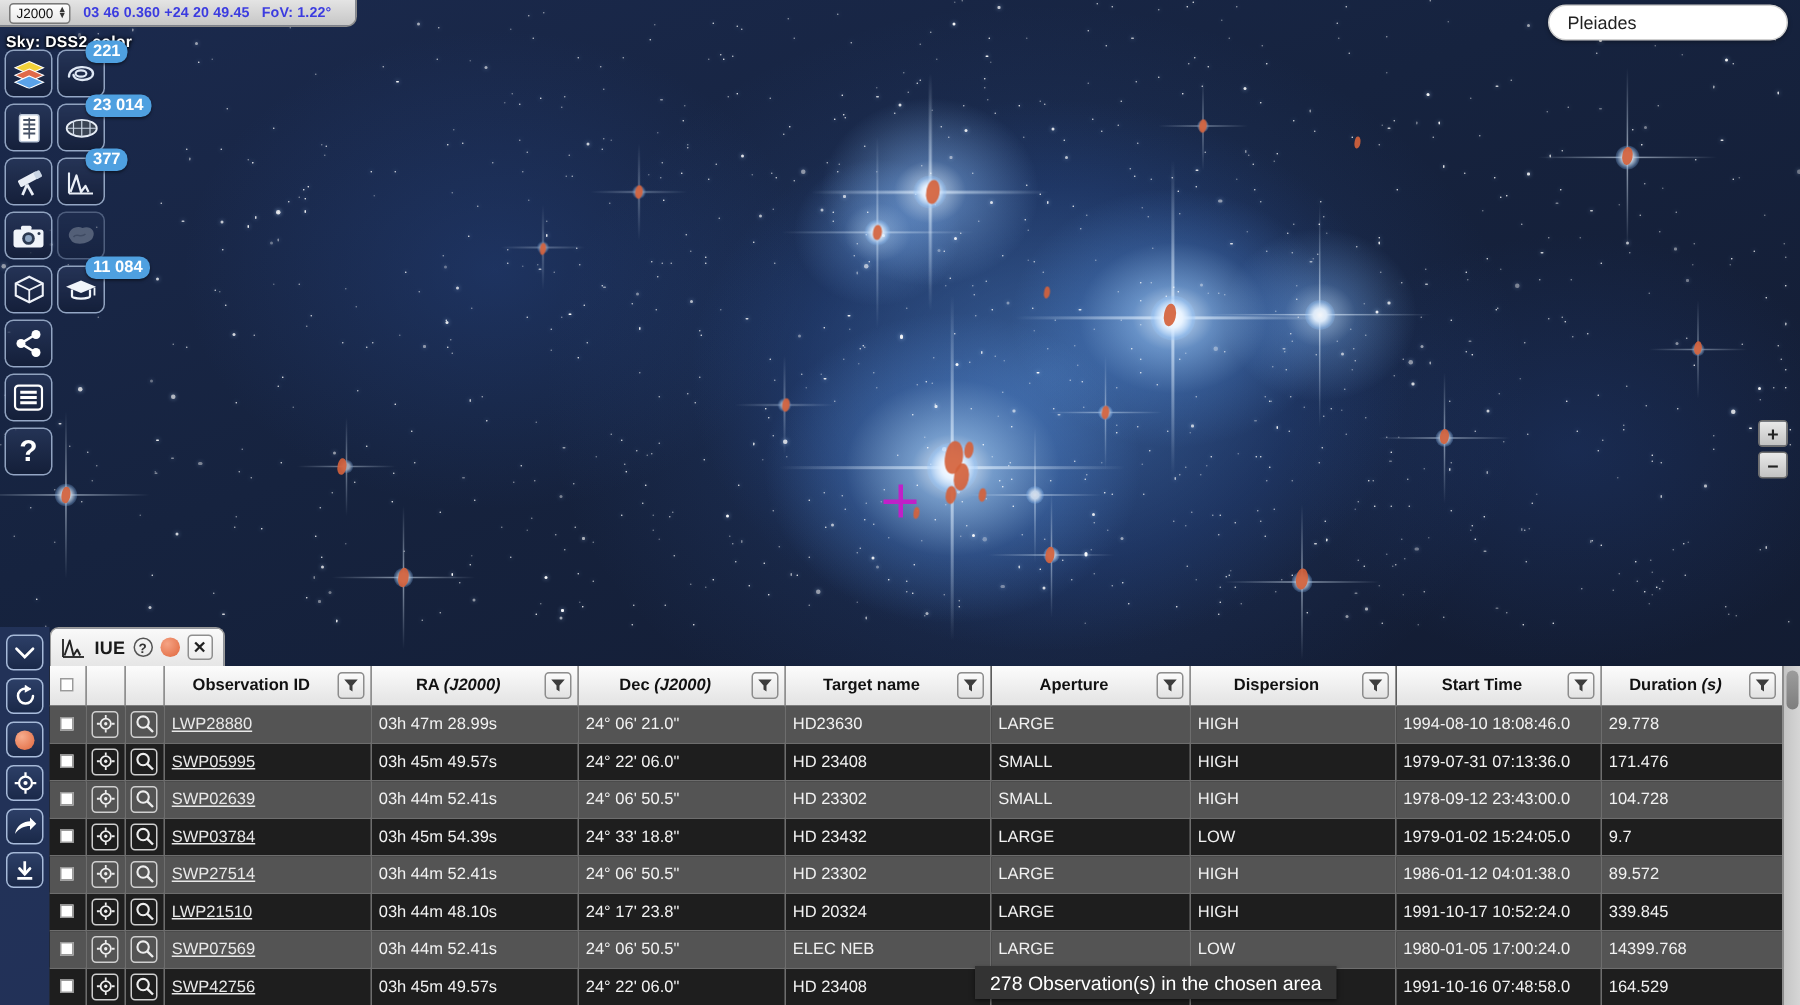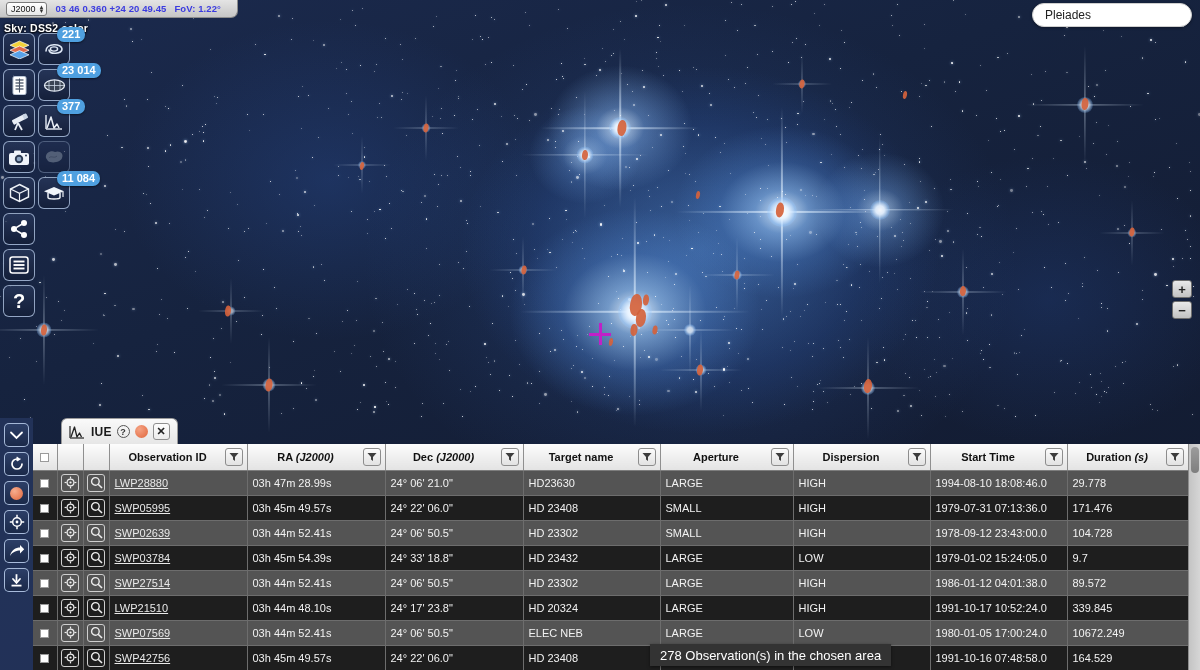--- a/index.html
+++ b/index.html
@@ -117,21 +117,21 @@
   }
   .vbtn {
     width:25px; height:24px; border-radius:5px;
     border:1px solid rgba(190,210,240,.85);
     background:linear-gradient(180deg,rgba(46,64,105,.9),rgba(26,40,72,.9));
     display:flex; align-items:center; justify-content:center; color:#fff;
   }
 
   
   #panel { position:absolute; left:33px; top:418px; width:1167px; height:252px; }
-  #tabbar { position:absolute; left:0; top:0; height:26px; display:flex;margin-left:28px; }
+  #tabbar { position:absolute; left:0; top:0; height:26px; display:flex; }
   #iue-tab {
     height:26px; background:linear-gradient(180deg,#fafafa,#e6e6e6);
     border:1px solid #9b9b9b; border-bottom:none; border-radius:6px 6px 0 0;
     display:flex; align-items:center; gap:5px; padding:0 7px 0 6px;
   }
   #iue-tab .t-label { font-size:12px; font-weight:bold; color:#1a1a1a; letter-spacing:.2px; }
   .qmark {
     width:13px; height:13px; border-radius:50%; border:1px solid #555;
     font-size:9px; color:#333; display:flex; align-items:center; justify-content:center;
     font-weight:bold;
@@ -1807,21 +1807,21 @@
                   <line x1="8.2" y1="8.2" x2="12" y2="12" stroke="#eee" stroke-width="1.6"></line>
                 </svg>
               </span></td>
             <td><span class="oid">SWP07569</span></td>
             <td>03h 44m 52.41s</td>
             <td>24° 06' 50.5"</td>
             <td>ELEC NEB</td>
             <td>LARGE</td>
             <td>LOW</td>
             <td>1980-01-05 17:00:24.0</td>
-            <td>10672.249</td>
+            <td>14399.768</td>
           </tr>
           <tr>
             <td class="c-check"><span class="rowcheck"></span></td>
             <td class="c-tgt"><span class="minibtn">
                 <svg width="13" height="13" viewBox="0 0 13 13">
                   <circle cx="6.5" cy="6.5" r="3.4" fill="none" stroke="#eee" stroke-width="1.2"></circle>
                   <circle cx="6.5" cy="6.5" r="1.1" fill="#eee"></circle>
                   <line x1="6.5" y1="0.6" x2="6.5" y2="2.6" stroke="#eee" stroke-width="1.2"></line>
                   <line x1="6.5" y1="10.4" x2="6.5" y2="12.4" stroke="#eee" stroke-width="1.2"></line>
                   <line x1="0.6" y1="6.5" x2="2.6" y2="6.5" stroke="#eee" stroke-width="1.2"></line>

